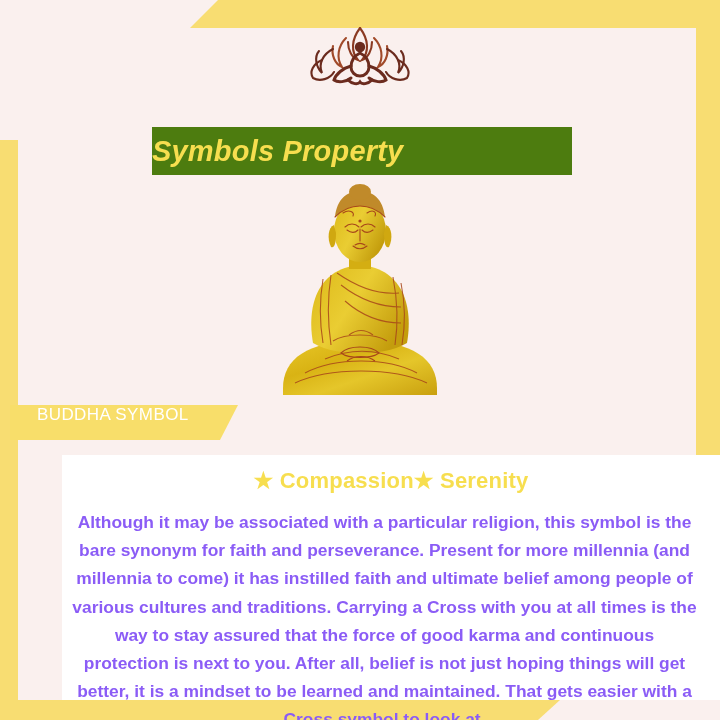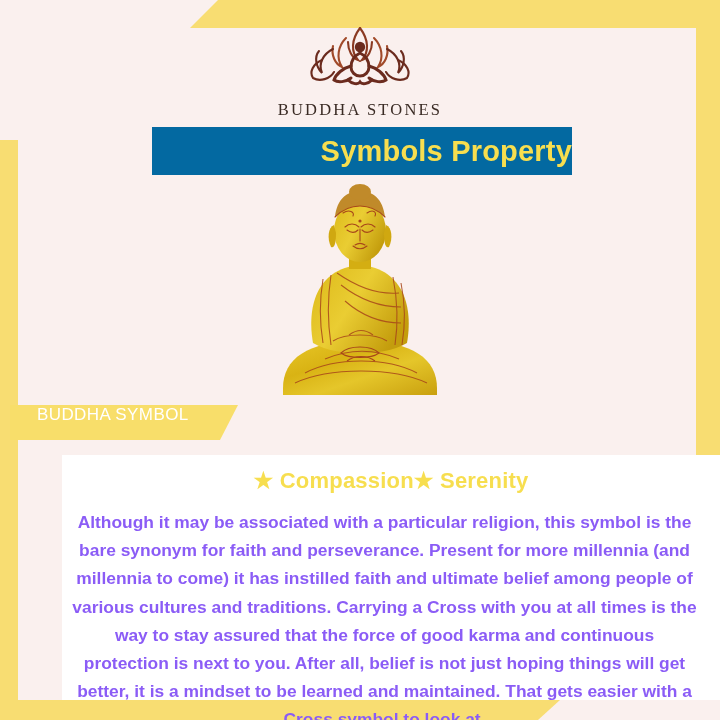--- a/index.html
+++ b/index.html
@@ -100,24 +100,25 @@
     font-weight: 400;
   }
 
   
   .title-banner {
     position: absolute;
     top: 127px;
     left: 152px;
     width: 420px;
     height: 48px;
-    background: #0369a1;
+    background: #4d7c0f;
     display: flex;
     align-items: center;
-    justify-content: flex-end;
+    justify-content: flex-start;
+    font-style: italic;
   }
   .title-text {
     font-size: 29px;
     font-weight: bold;
     color: #f7de4f;
     letter-spacing: 0.2px;
     white-space: nowrap;
   }
 
   
@@ -213,21 +214,20 @@
       <g fill="#6b2b1e">
         <circle cx="60" cy="25" r="5.2"></circle>
       </g>
       <g fill="none" stroke="#6b2b1e" stroke-width="3" stroke-linecap="round">
         <path d="M60 31 C54 34 51 39 51 45 C51 50 55 54 60 54 C65 54 69 50 69 45 C69 39 66 34 60 31 Z"></path>
         <path d="M51 44 C43 46 36 52 34 58 C38 61 46 60 51 56"></path>
         <path d="M69 44 C77 46 84 52 86 58 C82 61 74 60 69 56"></path>
         <path d="M48 58 C52 62 58 63 60 60 C62 63 68 62 72 58"></path>
       </g>
     </svg>
-    <div class="logo-word">BUDDHA STONES</div>
   </div>
 
   <div class="title-banner">
     <span class="title-text">Symbols Property</span>
   </div>
 
   <div class="buddha-wrap">
     <svg class="buddha-svg" viewBox="0 0 190 220">
       <defs>
         <linearGradient id="gold" x1="0" y1="0" x2="1" y2="1">

